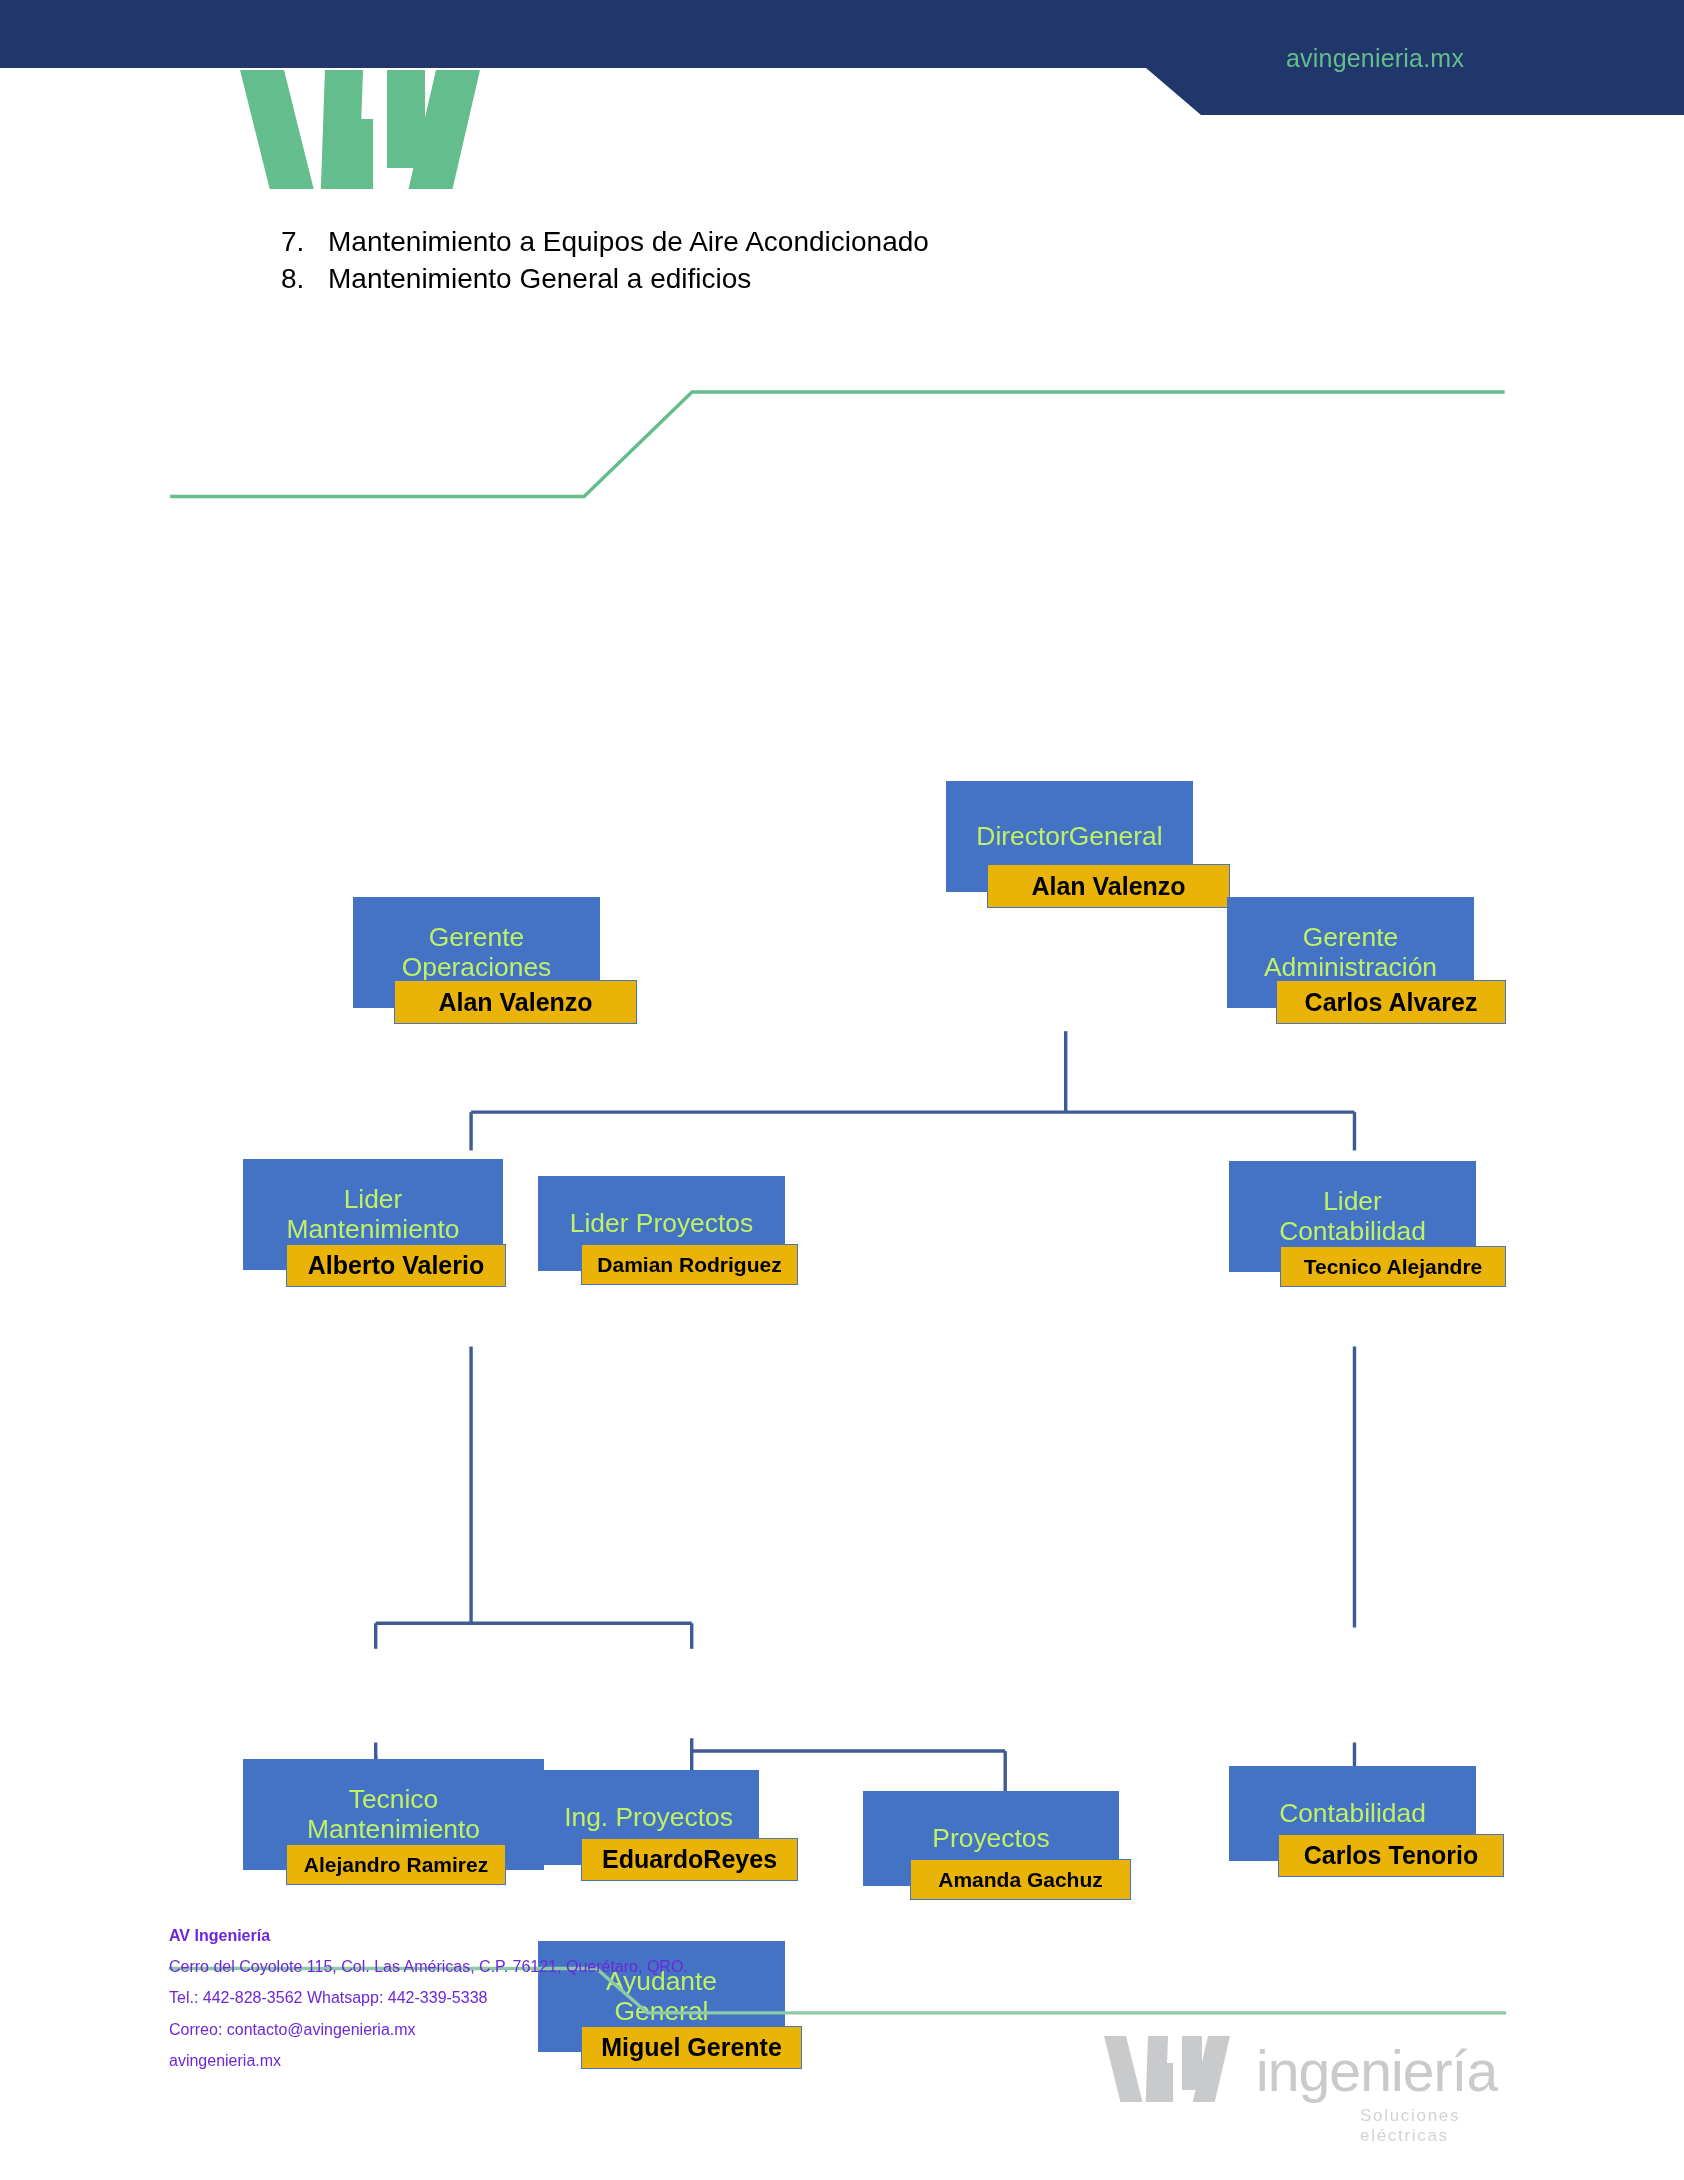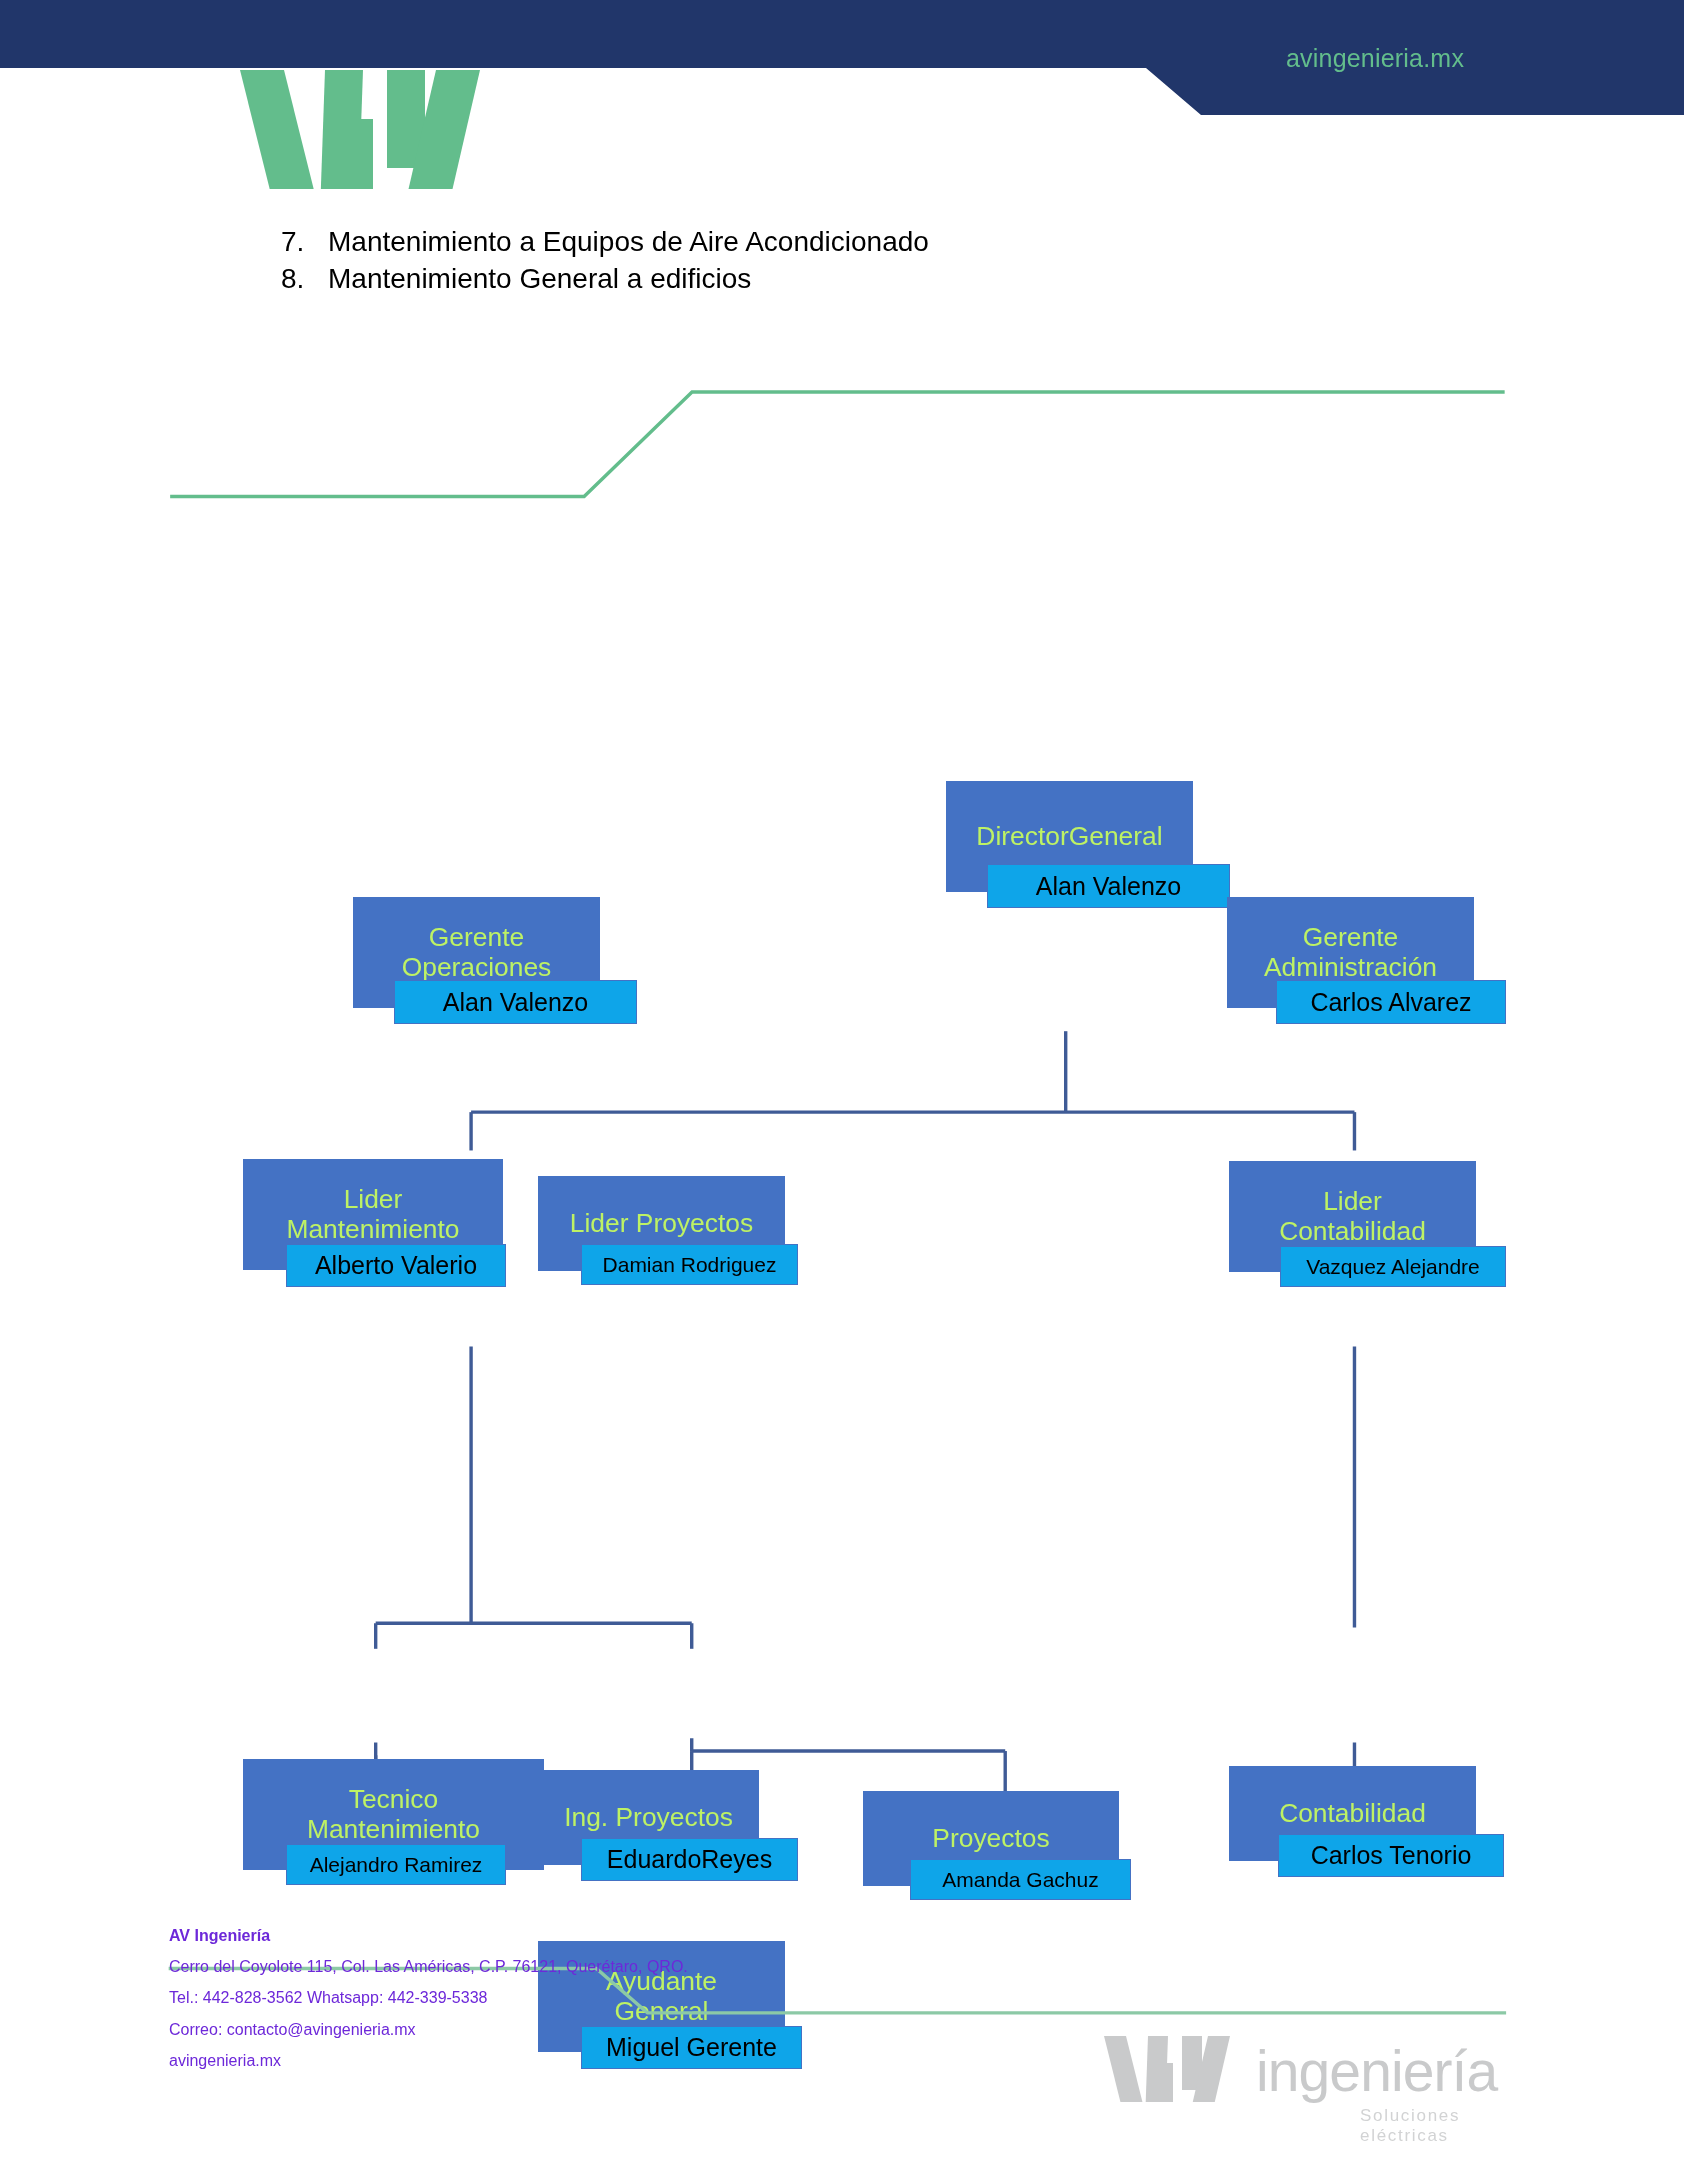--- a/index.html
+++ b/index.html
@@ -69,24 +69,24 @@
   .node .box{
     position:absolute;left:0;top:0;
     background:#4472c4;color:#bef264;
     display:flex;align-items:center;justify-content:center;
     text-align:center;line-height:1.12;
     font-size:26.4px;
     box-sizing:border-box;padding:3.4px 5.1px;
   }
   .node .name{
     position:absolute;
-    background:#0ea5e9;border:1.7px solid #4472c4;
+    background:#eab308;border:1.7px solid #4472c4;
     color:#000000;font-size:25px;
     display:flex;align-items:center;justify-content:center;
-    white-space:nowrap;box-sizing:border-box;padding:0 6.8px;
+    white-space:nowrap;box-sizing:border-box;padding:0 6.8px;font-weight:bold;
   }
   .node .name.sm{font-size:21px;}
 
   
   #divider-bottom{position:absolute;left:0;top:1942px;width:1685px;height:77px;}
   #footer-text{
     position:absolute;left:169px;top:1920px;width:767px;
     font-size:16px;color:#6d28d9;line-height:1.95;
   }
   #footer-text .company{font-weight:bold;}
@@ -200,21 +200,21 @@
   <div class="node" style="left:538px;top:426px;width:281px;height:162px;">
     <div class="box" style="width:247px;height:95px;">Lider Proyectos</div>
     <div class="name sm" style="left:43px;top:68px;width:217px;height:41px;">Damian Rodriguez</div>
   </div>
 
   <div class="node" style="left:1229px;top:411px;width:281px;height:170px;">
     <div class="box" style="width:247px;height:111px;">
       <span style="white-space:pre-line;">Lider
 Contabilidad</span>
     </div>
-    <div class="name sm" style="left:51px;top:85px;width:226px;height:41px;">Vazquez Alejandre</div>
+    <div class="name sm" style="left:51px;top:85px;width:226px;height:41px;">Tecnico Alejandre</div>
   </div>
 
   <div class="node" style="left:243px;top:1009px;width:281px;height:170px;">
     <div class="box" style="width:301px;height:111px;">
       <span style="white-space:pre-line;">Tecnico
 Mantenimiento</span>
     </div>
     <div class="name sm" style="left:43px;top:85px;width:220px;height:41px;">Alejandro Ramirez</div>
   </div>
 

